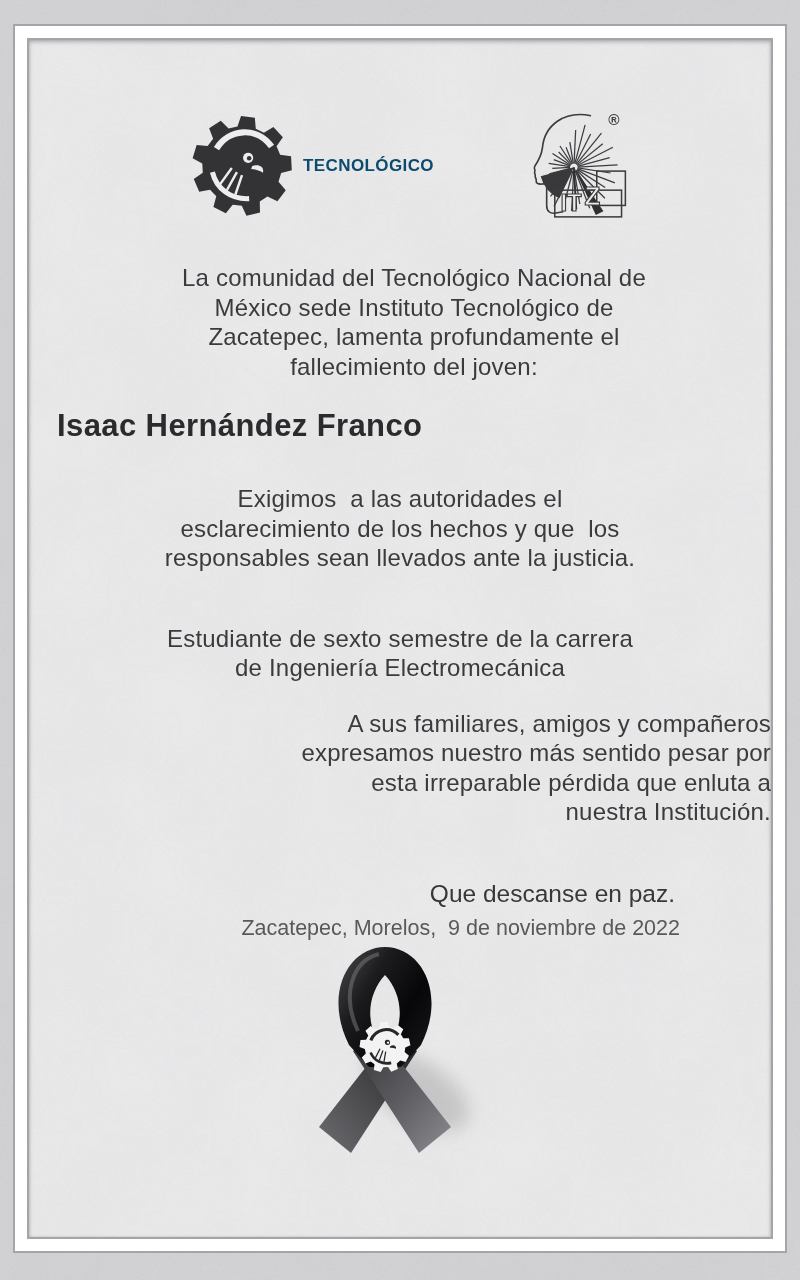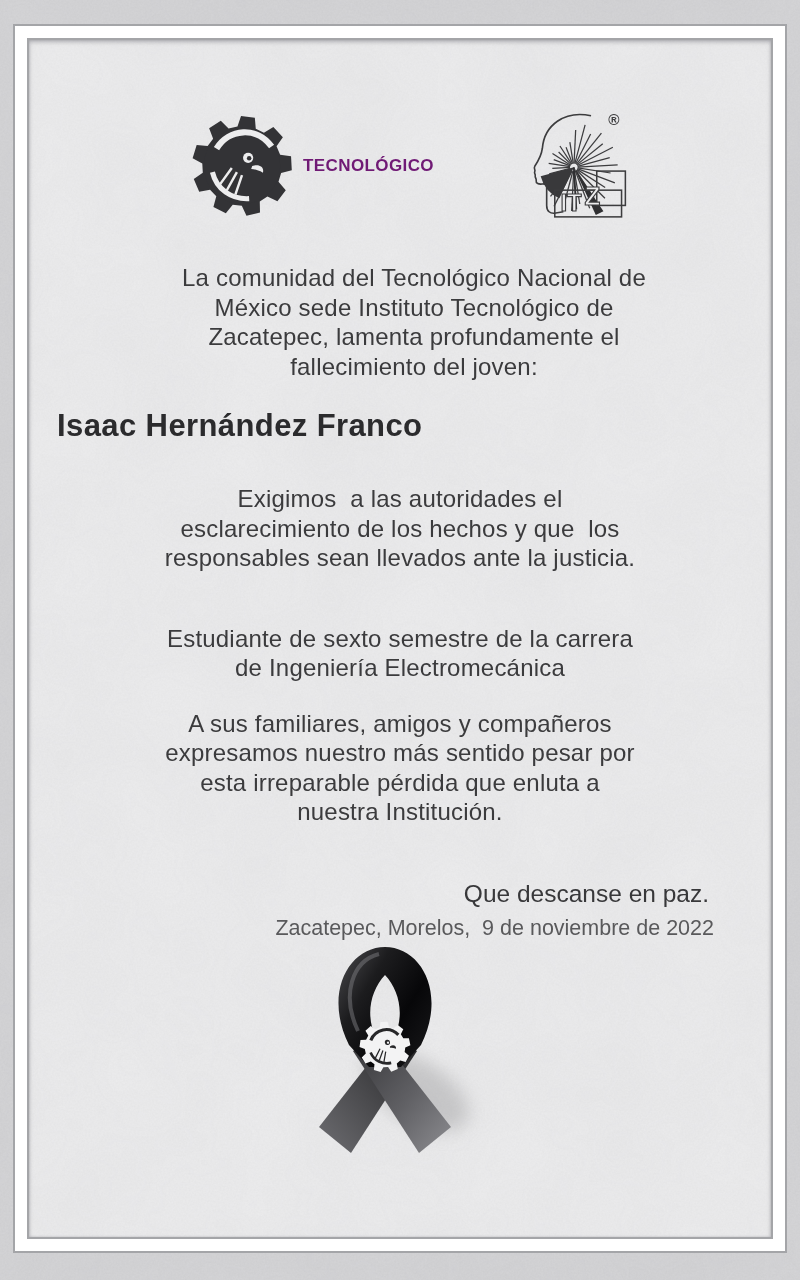--- a/index.html
+++ b/index.html
@@ -19,43 +19,43 @@
     border:2px solid #a4a5a8;background:#ededee;overflow:hidden;
     box-shadow:inset 0 2px 4px rgba(70,70,78,.35), inset 0 0 2px rgba(70,70,78,.25);
   }
   .paper-noise{position:absolute;inset:0;width:100%;height:100%;}
   .content{position:relative;z-index:2;padding-top:68px;}
 
   
   .logos-row{display:flex;justify-content:center;align-items:flex-start;gap:75px;height:128px;transform:translateX(12px);}
   .tecnm-logo{display:flex;align-items:center;gap:10px;margin-top:7px;}
   .tecnm-gear{color:#333336;--gear-bg:#ededee;}
-  .wordmark{text-align:center;color:#701a75;font-weight:bold;font-size:17px;line-height:20px;letter-spacing:.4px;white-space:nowrap;}
+  .wordmark{text-align:center;color:#0c4a6e;font-weight:bold;font-size:17px;line-height:20px;letter-spacing:.4px;white-space:nowrap;}
   .wm-reg{font-size:9px;vertical-align:-1px;margin-left:1px;font-weight:bold;}
   .itz-svg text{font-family:"Liberation Sans", sans-serif;}
   .itz-letters{font-weight:bold;fill:#ededee;stroke:#3c3c3e;stroke-width:1.2px;}
   .itz-reg{font-size:16px;fill:#3c3c3e;font-weight:bold;}
   #itz-rays line{stroke:#3c3c3e;stroke-width:1.3;}
 
   
   p{margin:0;}
   .body-text{
     text-align:center;white-space:pre-wrap;
     font-size:24px;line-height:29.5px;color:#3b3b3d;letter-spacing:.2px;
   }
   .intro{margin-top:27px;padding-left:28px;}
   .name{
     margin:25px 0 0 0;text-align:left;font-size:31px;line-height:40px;
     font-weight:bold;color:#2b2b2d;letter-spacing:.4px;transform:translateX(28px);
     white-space:pre-wrap;
   }
   .student{margin-top:51px;}
   .demand{margin-top:38px;}
-  .condolence{margin-top:26px;}
-  .rip-block{margin-top:52px;text-align:right;padding-right:62px;}
+  .condolence{margin-top:26px;text-align:right;}
+  .rip-block{margin-top:52px;text-align:right;padding-right:96px;}
   .rip-line{font-size:24.5px;line-height:30px;color:#38383a;white-space:pre-wrap;}
   .date-line{font-size:21.5px;line-height:26px;color:#59595b;margin-top:6px;white-space:pre-wrap;transform:translateX(5px);}
 
   
   .ribbon-wrap{margin-top:2px;display:flex;justify-content:center;transform:translateX(-10px);}
   .badge-gear{color:#f3f3f4;--gear-bg:#28282a;}
   .hidden-defs{position:absolute;width:0;height:0;overflow:hidden;}
 </style>
 </head>
 <body>

